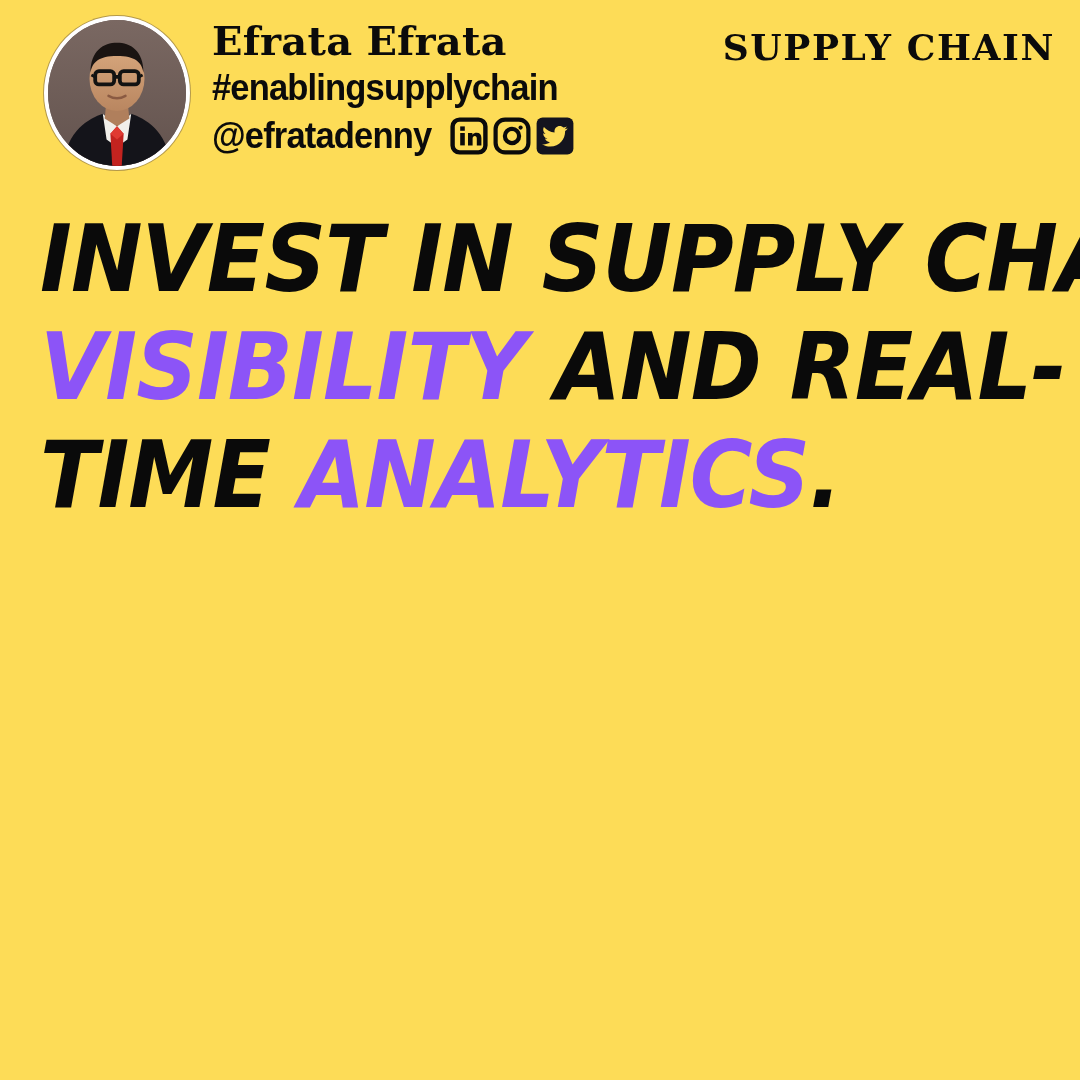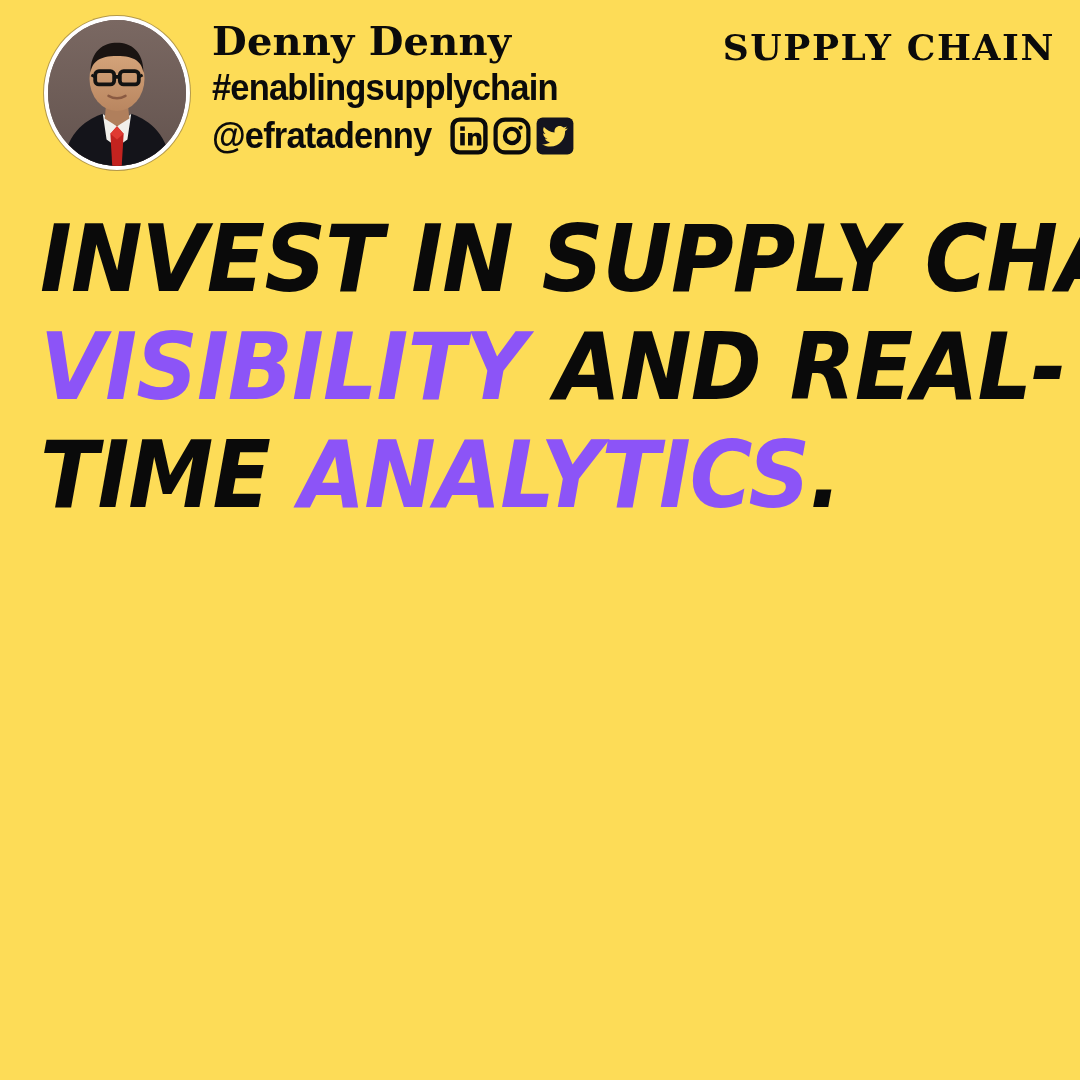--- a/index.html
+++ b/index.html
@@ -200,21 +200,21 @@
         <rect x="76" y="54" width="20" height="14" rx="4" fill="none" stroke="#121212" stroke-width="4"></rect>
         <line x1="70" y1="60" x2="76" y2="60" stroke="#121212" stroke-width="4"></line>
         <line x1="46" y1="58" x2="50" y2="60" stroke="#121212" stroke-width="3"></line>
         <line x1="96" y1="60" x2="100" y2="58" stroke="#121212" stroke-width="3"></line>
 
         <path d="M64 80 Q73 85 82 80" fill="none" stroke="#8A5A42" stroke-width="2.5" stroke-linecap="round"></path>
       </svg>
     </div>
 
     <div class="identity">
-      <div class="identity-name">Denny Denny</div>
+      <div class="identity-name">Efrata Efrata</div>
       <div class="identity-hashtag">#enablingsupplychain</div>
       <div class="identity-handle-row">
         <span class="identity-handle">@efratadenny</span>
 
         <span class="socials">
 
           <a class="social-link">
             <svg class="social-icon" viewBox="0 0 38 38">
               <rect x="2.6" y="2.6" width="32.8" height="32.8" rx="7" fill="none" stroke="#0B0B0B" stroke-width="4.4"></rect>
               <rect x="10.2" y="16" width="4.6" height="12.4" fill="#0B0B0B"></rect>

